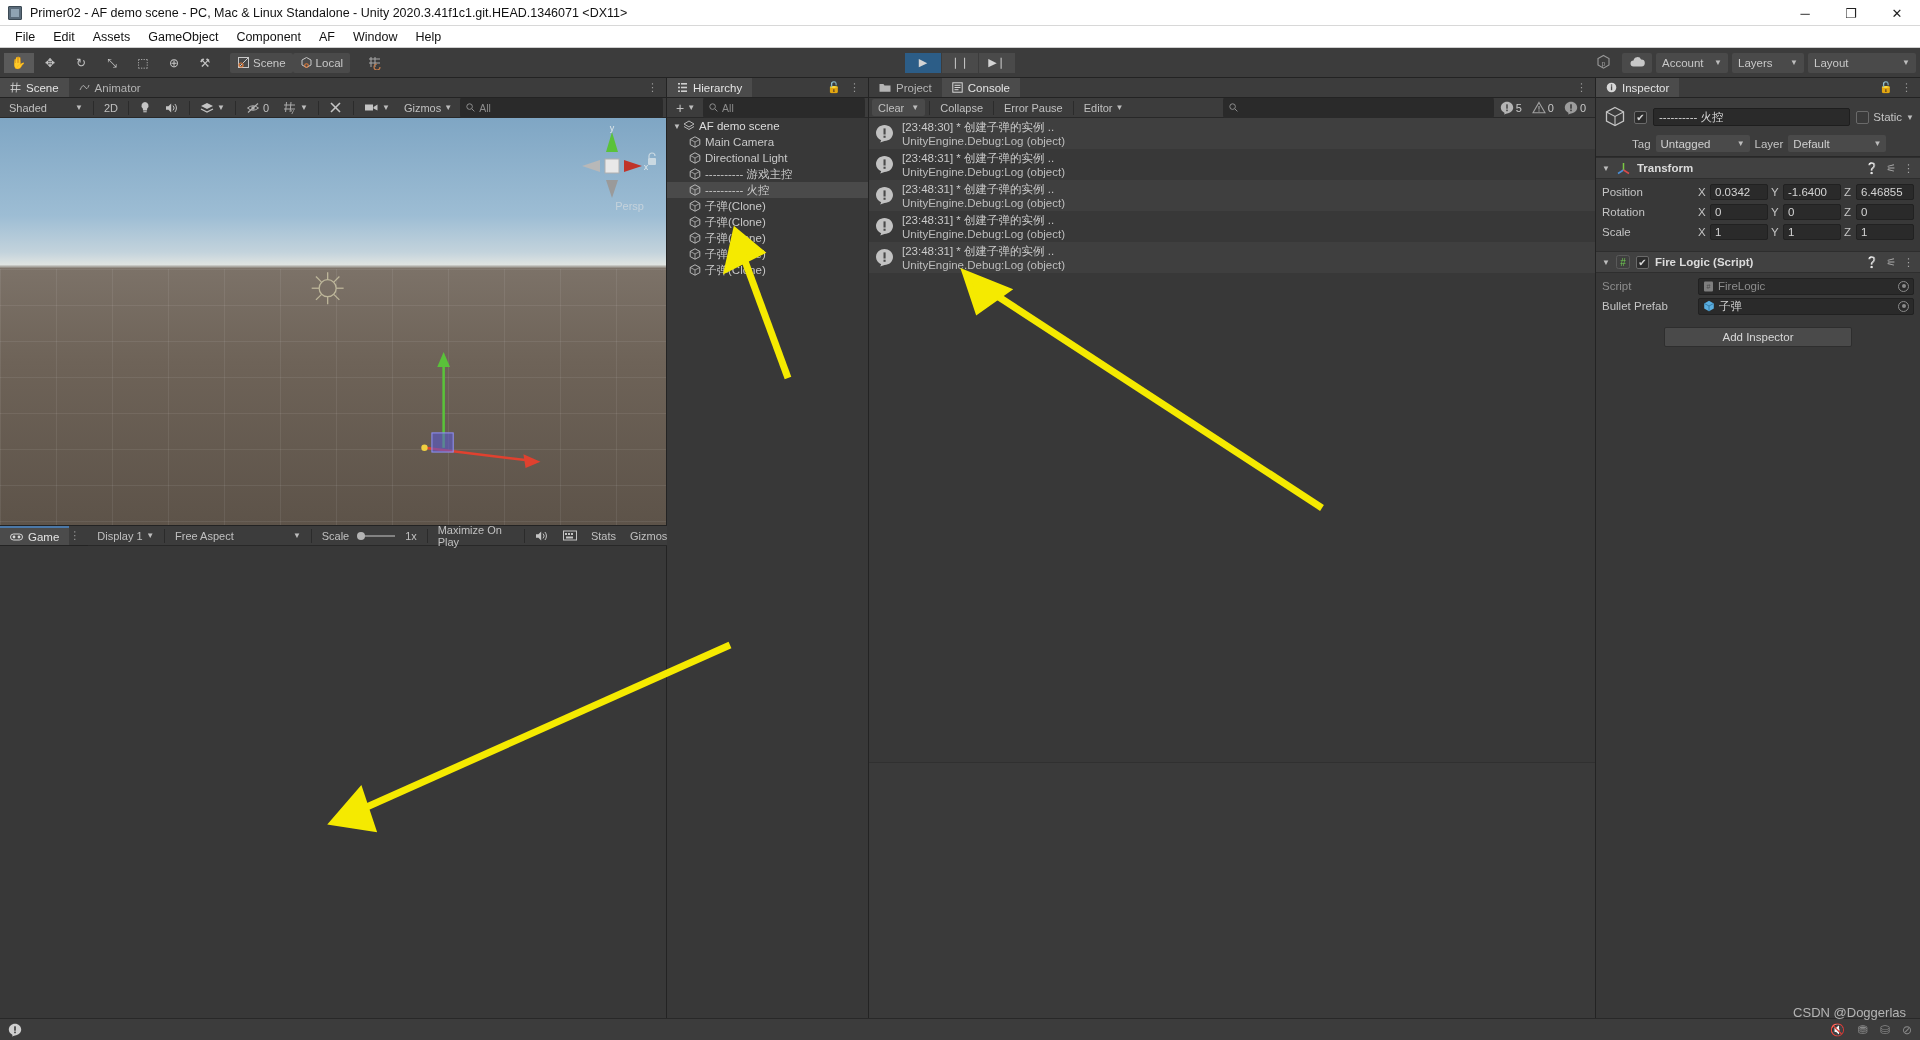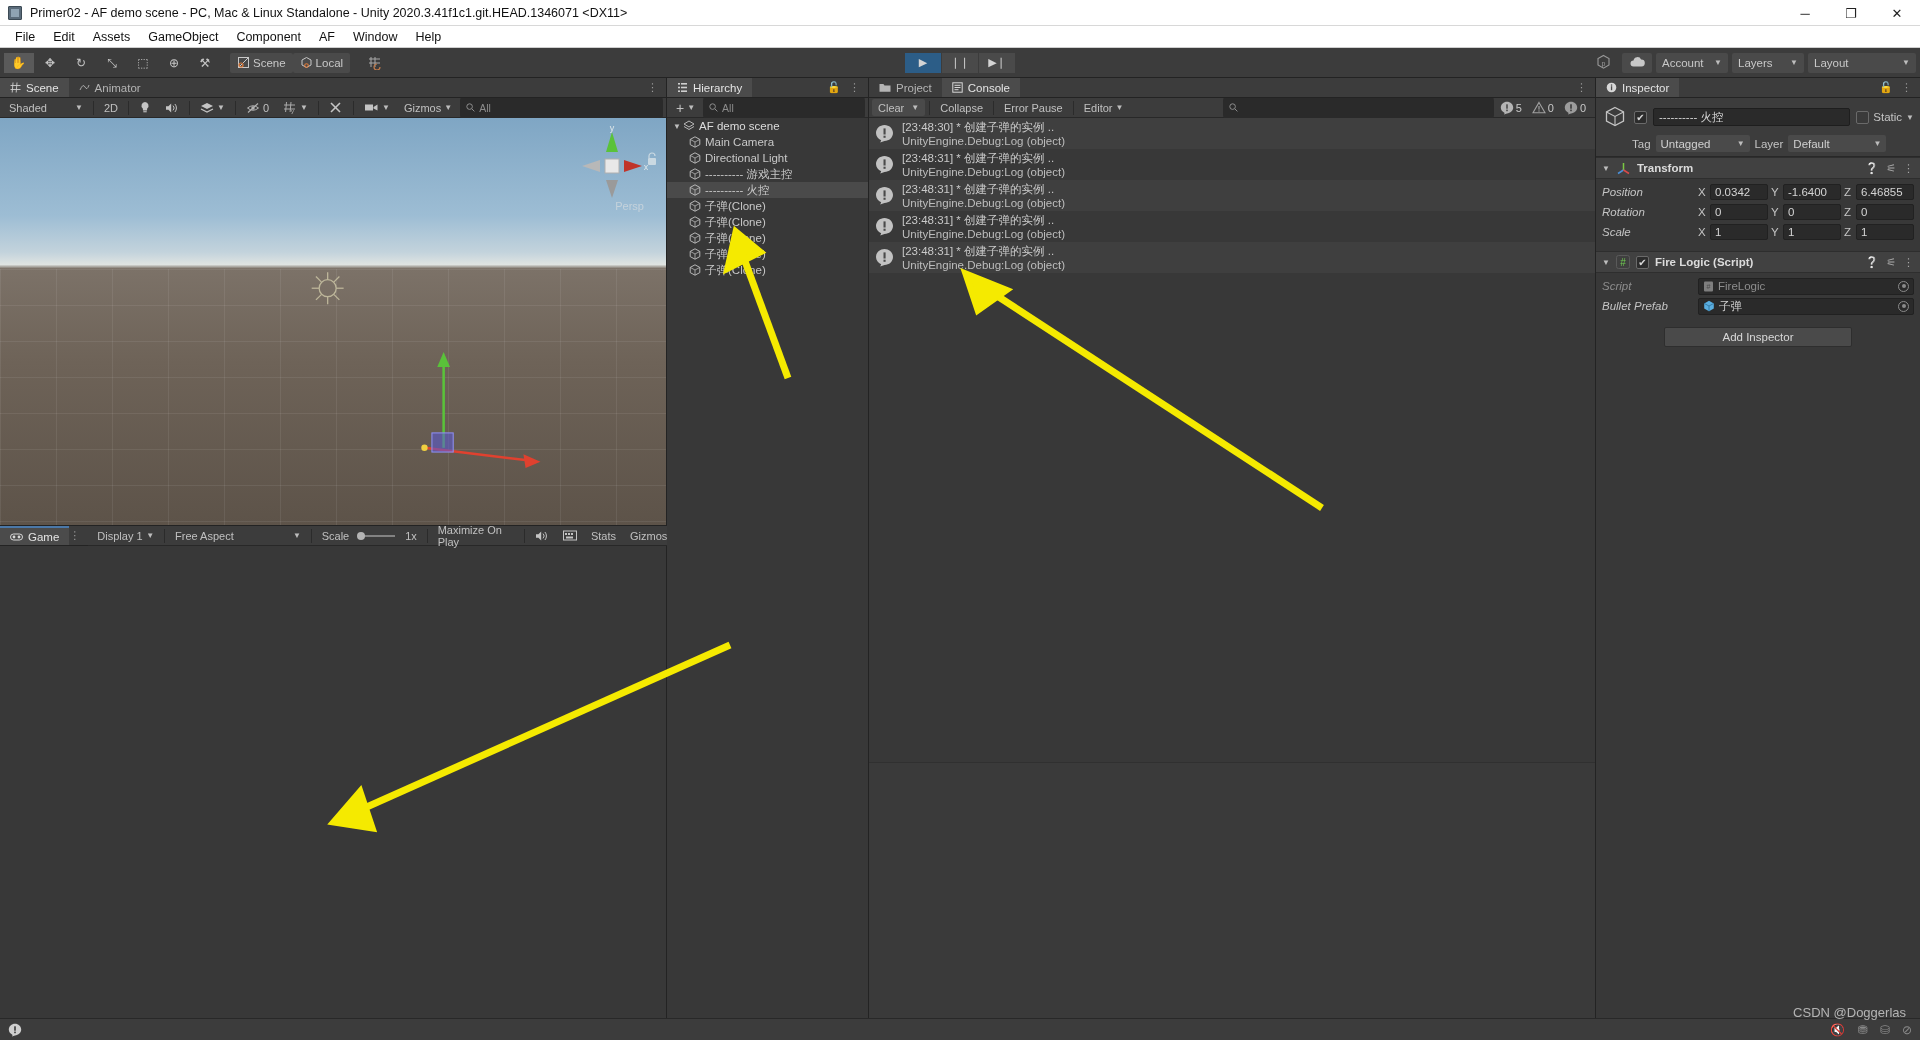--- a/index.html
+++ b/index.html
@@ -175,21 +175,21 @@
     display: flex; align-items: center; justify-content: space-between; padding: 0 5px; gap: 8px;
   }
   .comp-header {
     height: 22px; background: #414141; display: flex; align-items: center; gap: 6px;
     padding: 0 6px; border-top: 1px solid #2e2e2e; border-bottom: 1px solid #2e2e2e;
   }
   .comp-title { font-size: 11.5px; color: #dcdcdc; font-weight: bold; }
   .comp-icons { margin-left: auto; display: flex; gap: 7px; color: #a8a8a8; font-size: 11px; }
   .comp-body { padding: 4px 6px 8px 6px; }
   .prop-row { display: flex; align-items: center; height: 18px; margin-bottom: 2px; }
-  .prop-label { width: 96px; font-size: 11.5px; color: #c4c4c4; font-style: italic; }
+  .prop-label { width: 96px; font-size: 11.5px; color: #c4c4c4; }
   .vec3 { flex: 1; display: flex; gap: 3px; }
   .vec-cell { flex: 1; display: flex; align-items: center; gap: 3px; }
   .vec-axis { font-size: 11.5px; color: #c4c4c4; width: 9px; }
   .vec-input {
     flex: 1; height: 16px; background: #2a2a2a; border: 1px solid #212121; border-radius: 2px;
     font-size: 11.5px; color: #d4d4d4; display: flex; align-items: center; padding: 0 4px;
     overflow: hidden; white-space: nowrap;
   }
   .obj-field {
     flex: 1; height: 17px; background: #2a2a2a; border: 1px solid #212121; border-radius: 2px;

